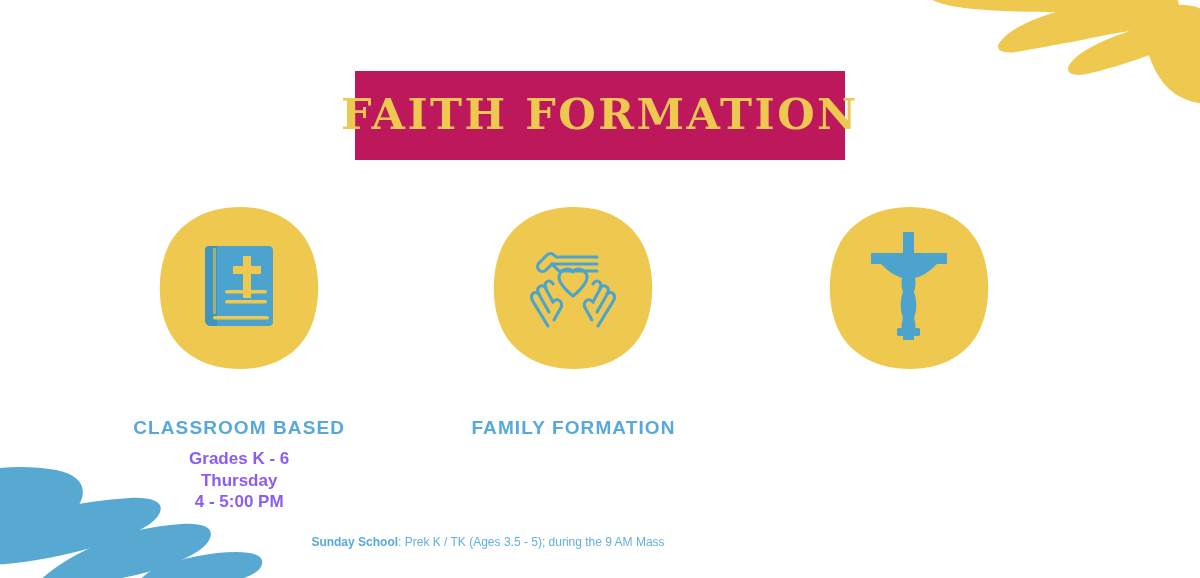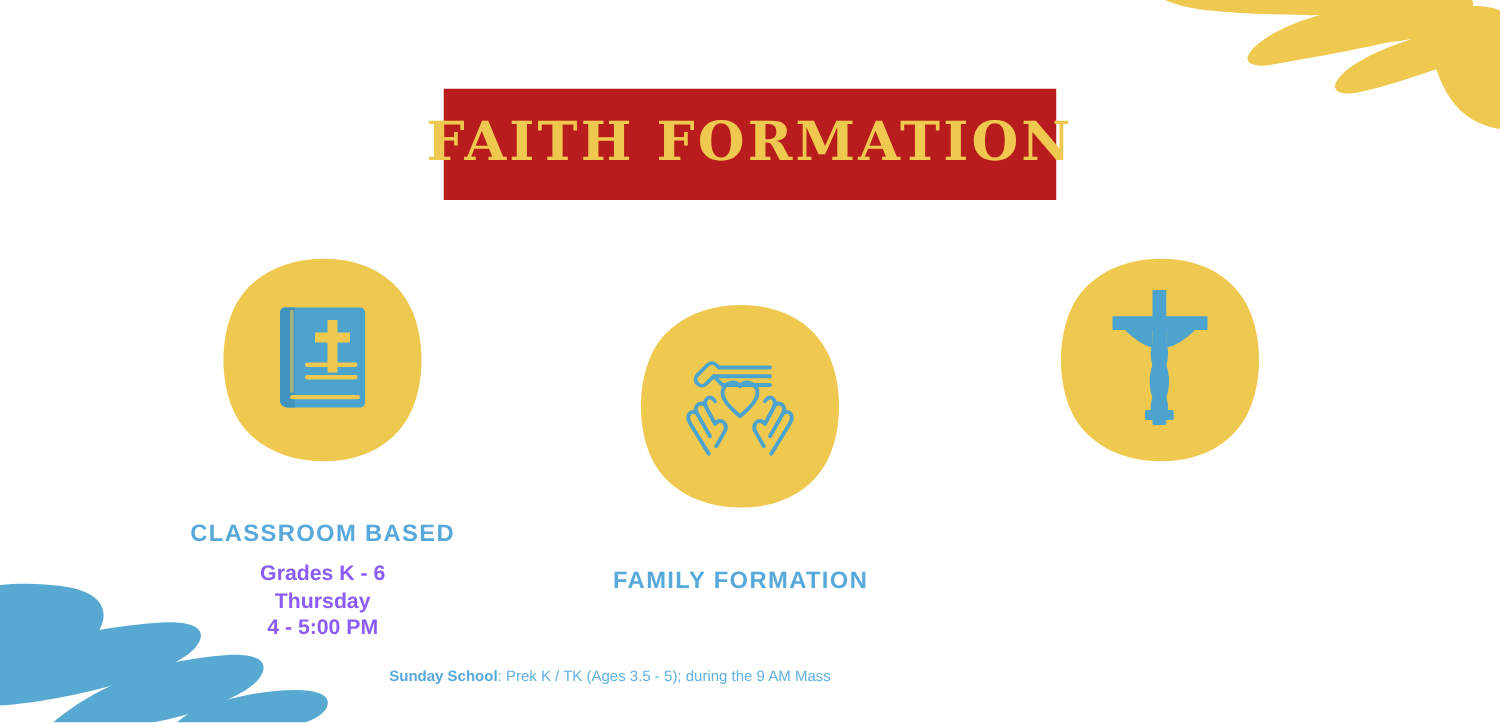--- a/index.html
+++ b/index.html
@@ -36,21 +36,21 @@
     pointer-events: none;
   }
 
   
   .banner {
     position: absolute;
     left: 355px;
     top: 71px;
     width: 490px;
     height: 89px;
-    background: #b91c1c;
+    background: #be185d;
     display: flex;
     align-items: center;
     justify-content: center;
   }
   .banner-title {
     font-family: "DejaVu Serif", "Liberation Serif", serif;
     font-size: 43px;
     font-weight: 700;
     letter-spacing: 2.5px;
     color: #efc94f;
@@ -59,30 +59,29 @@
     padding-bottom: 3px;
   }
 
   
   .columns {
     position: absolute;
     left: 0;
     top: 205px;
     width: 1076px;
     display: flex;
-    margin-left: 19px;
   }
   .column {
     width: 352px;
     display: flex;
     flex-direction: column;
     align-items: center;
   }
   .col-0 { margin-left: 72px; }
-  .col-1 { margin-left: 0px; justify-content: center; }
+  .col-1 { margin-left: 0px; }
   .col-2 { margin-left: 1px; }
 
   .icon-circle {
     position: relative;
     width: 162px;
     height: 166px;
     display: flex;
     align-items: center;
     justify-content: center;
   }

